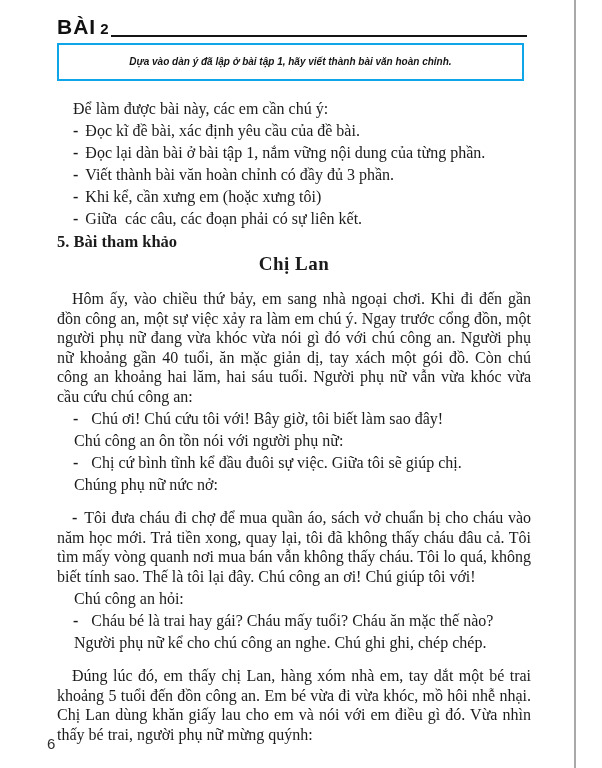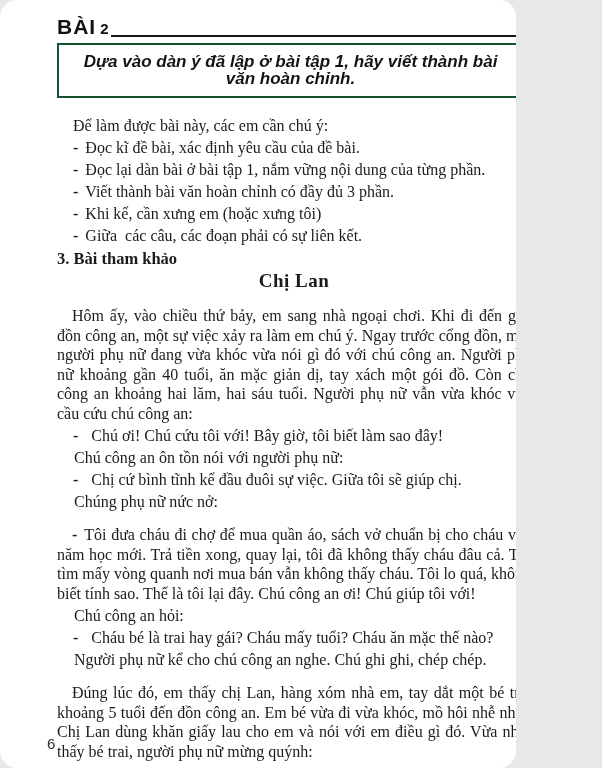--- a/index.html
+++ b/index.html
@@ -1,24 +1,23 @@
 <!DOCTYPE html>
 <html><head>
 <meta charset="utf-8">
 <style>
   * { margin:0; padding:0; box-sizing:border-box; }
   html,body { background:#e8e8e8; }
   .page {
     position:relative;
-    width:516px; height:768px;
+    width:602px; height:768px;
     background:#ffffff;
     color:#1b1b1b;
     font-family:"Liberation Serif", serif;
     overflow:hidden;
-    border-radius:17px;
   }
   .scanline {
     position:absolute; top:0; bottom:0; left:574px; width:2px;
     background:#a9a9a9;
   }
   .content {
     position:absolute; left:57px; top:14px; width:474px;
   }
   
   .header-row { display:flex; align-items:flex-end; height:23px; }
@@ -33,25 +32,25 @@
     color:#111;
   }
   .header-rule {
     flex:1; align-self:flex-end;
     border-bottom:2.5px solid #151515;
     margin-left:2px; margin-right:4px; height:2px;
   }
   
   .task-box {
     margin-top:6px; margin-right:7px;
-    border:2px solid #14532d;
+    border:2px solid #0ea5e9;
     padding:8px 8px 9px;
     text-align:center;
     font-family:"Liberation Sans", sans-serif;
-    font-style:italic; font-weight:bold; font-size:17px; line-height:17px;
+    font-style:italic; font-weight:bold; font-size:10px; line-height:17px;
     color:#141414;
   }
   
   .guidance { margin-top:17px; font-size:16px; }
   .g-heading { font-weight:bold; font-size:16.5px; line-height:21px; }
   .g-intro { padding-left:16px; line-height:21px; margin-top:12px; }
   .g-item { display:flex; padding-left:16px; line-height:21px; margin-top:1px; }
   .dash { font-weight:bold; flex:0 0 auto; }
   .g-item .dash { margin-right:7px; }
   
@@ -108,21 +107,21 @@
       <div class="g-item">
         <span class="dash">-</span>
         <span class="g-text">Khi kể, cần xưng em (hoặc xưng tôi)</span>
       </div>
       <div class="g-item">
         <span class="dash">-</span>
         <span class="g-text">Giữa&nbsp; các câu, các đoạn phải có sự liên kết.</span>
       </div>
     </div>
 
-    <div class="r-heading">3. Bài tham khảo</div>
+    <div class="r-heading">5. Bài tham khảo</div>
 
     <div class="story-title">Chị Lan</div>
 
     <div class="story">
 
       <p class="para">
         <span>Hôm ấy, vào chiều thứ bảy, em sang nhà ngoại chơi. Khi đi đến gần đồn công an, một sự việc xảy ra làm em chú ý. Ngay trước cổng đồn, một người phụ nữ đang vừa khóc vừa nói gì đó với chú công an. Người phụ nữ khoảng gần 40 tuổi, ăn mặc giản dị, tay xách một gói đồ. Còn chú công an khoảng hai lăm, hai sáu tuổi. Người phụ nữ vẫn vừa khóc vừa cầu cứu chú công an:</span>
       </p>
 
       <p class="dialog">

